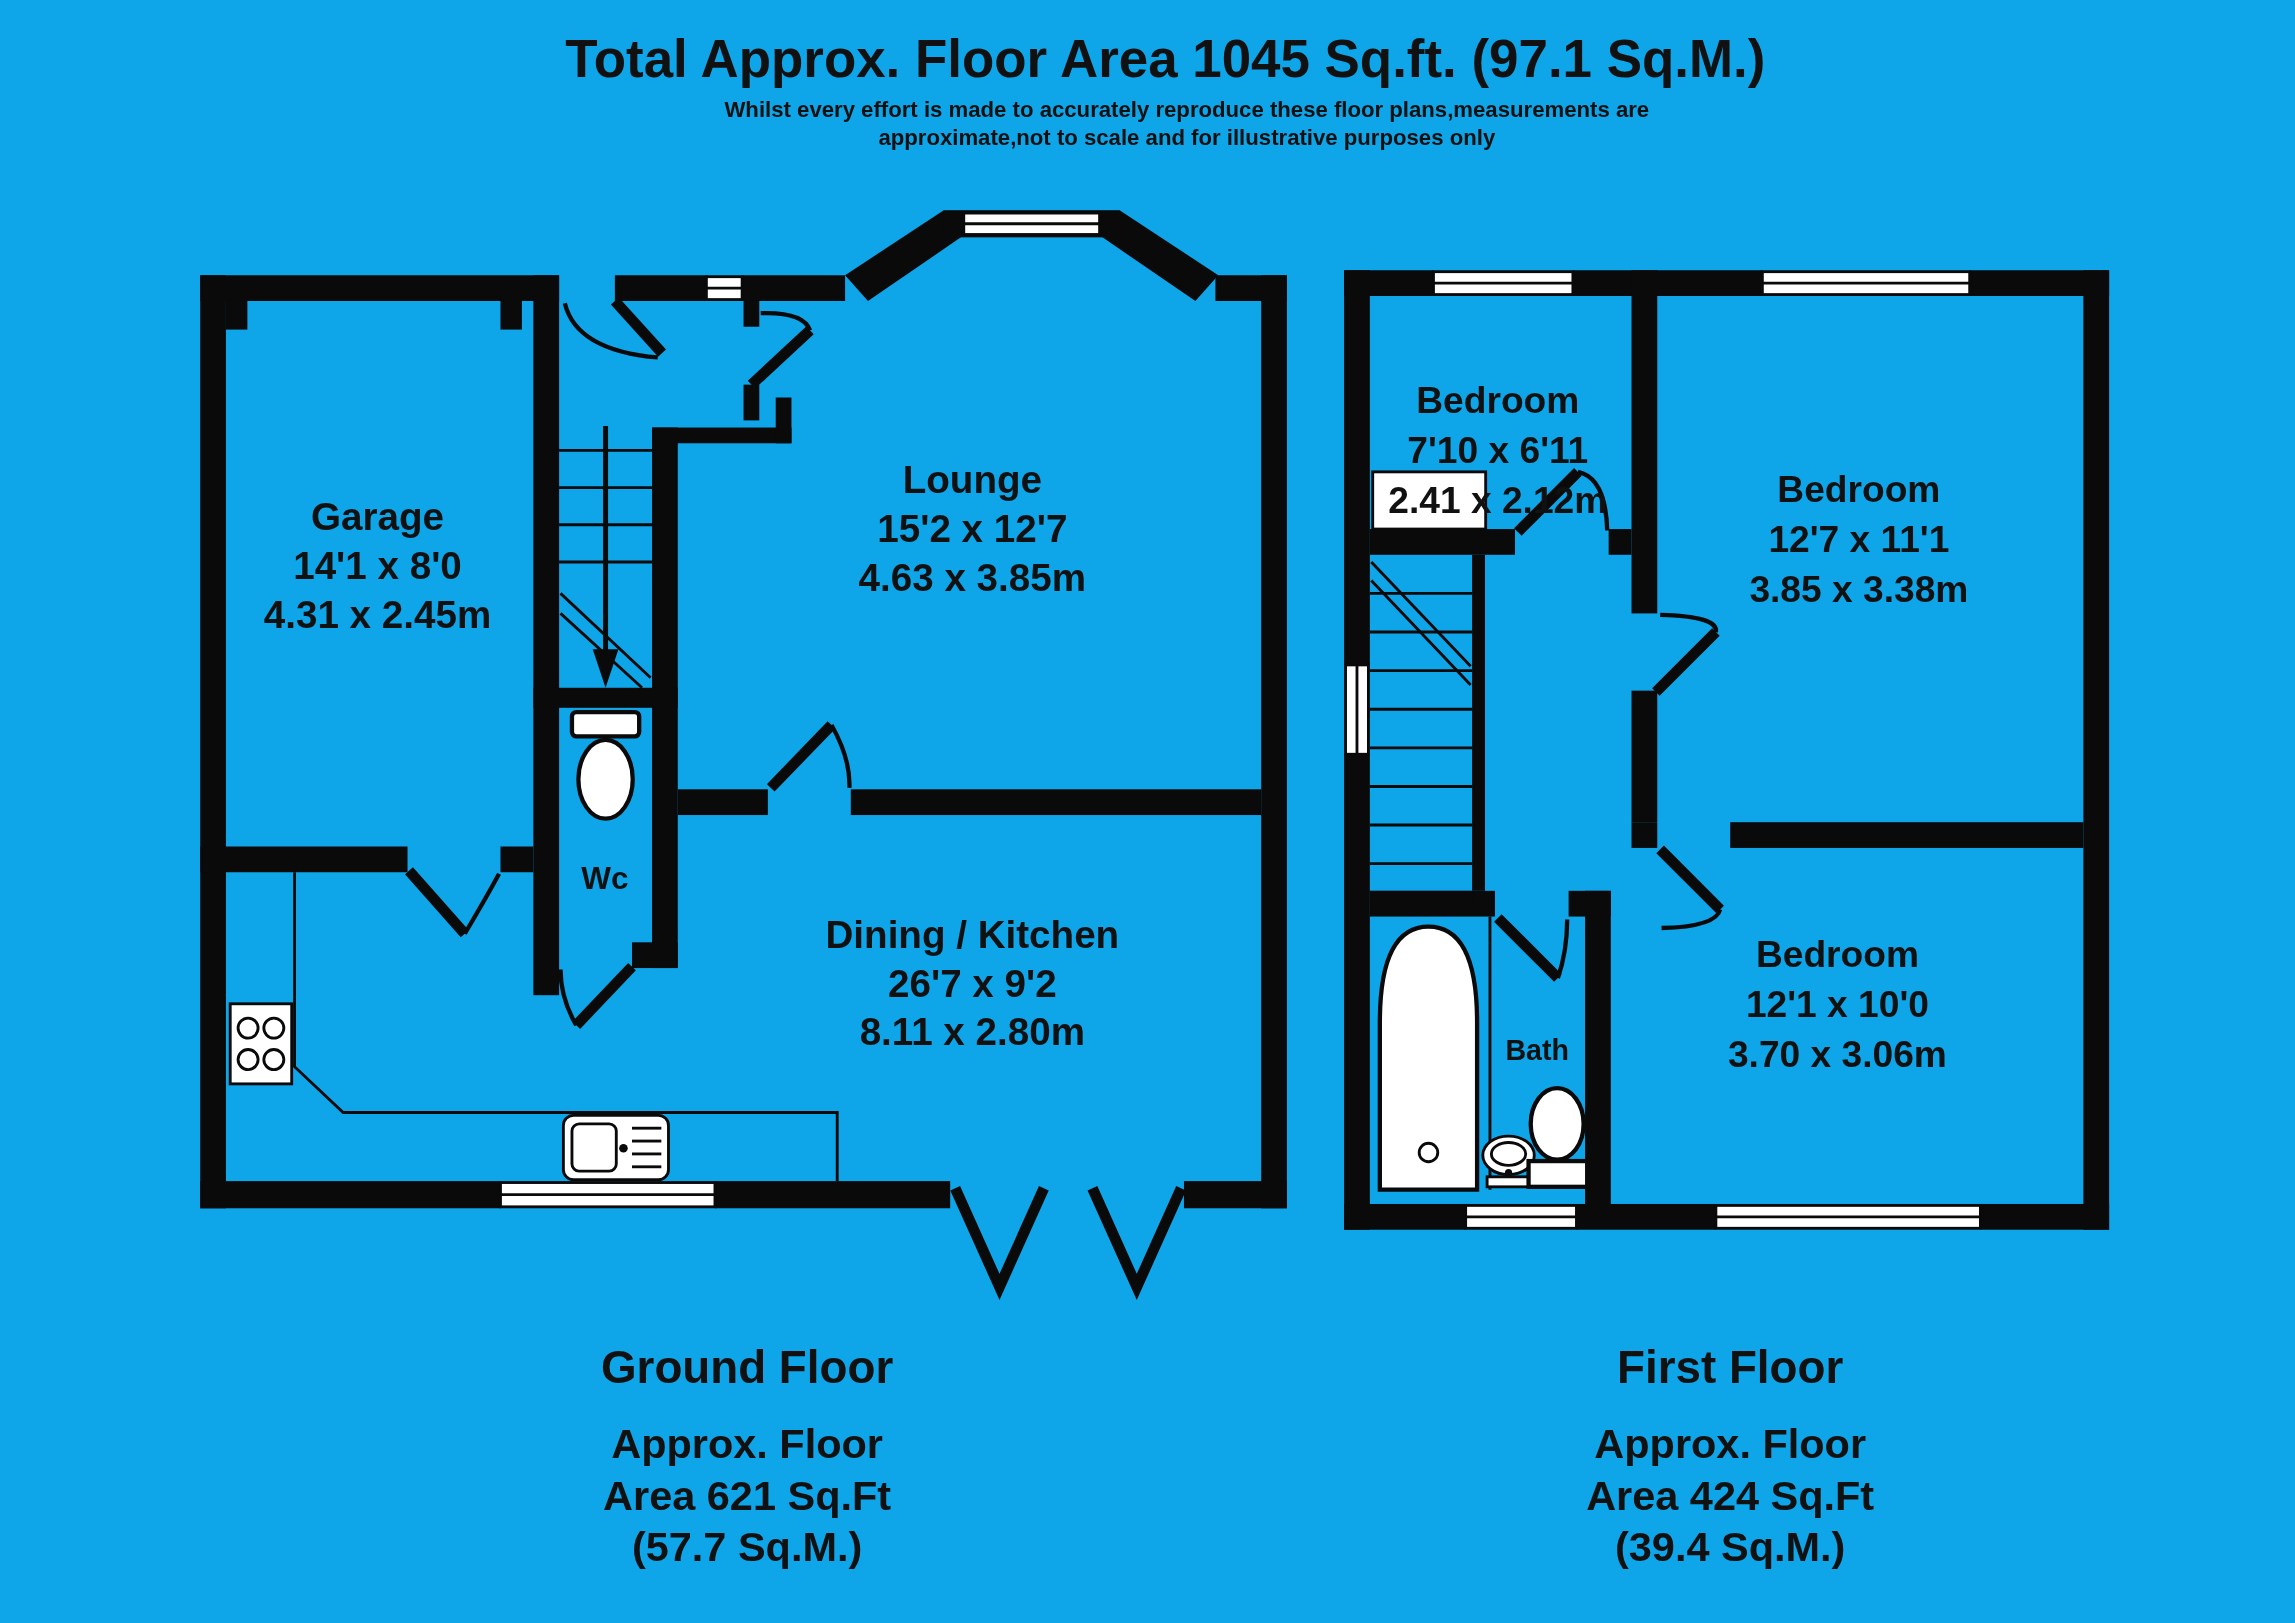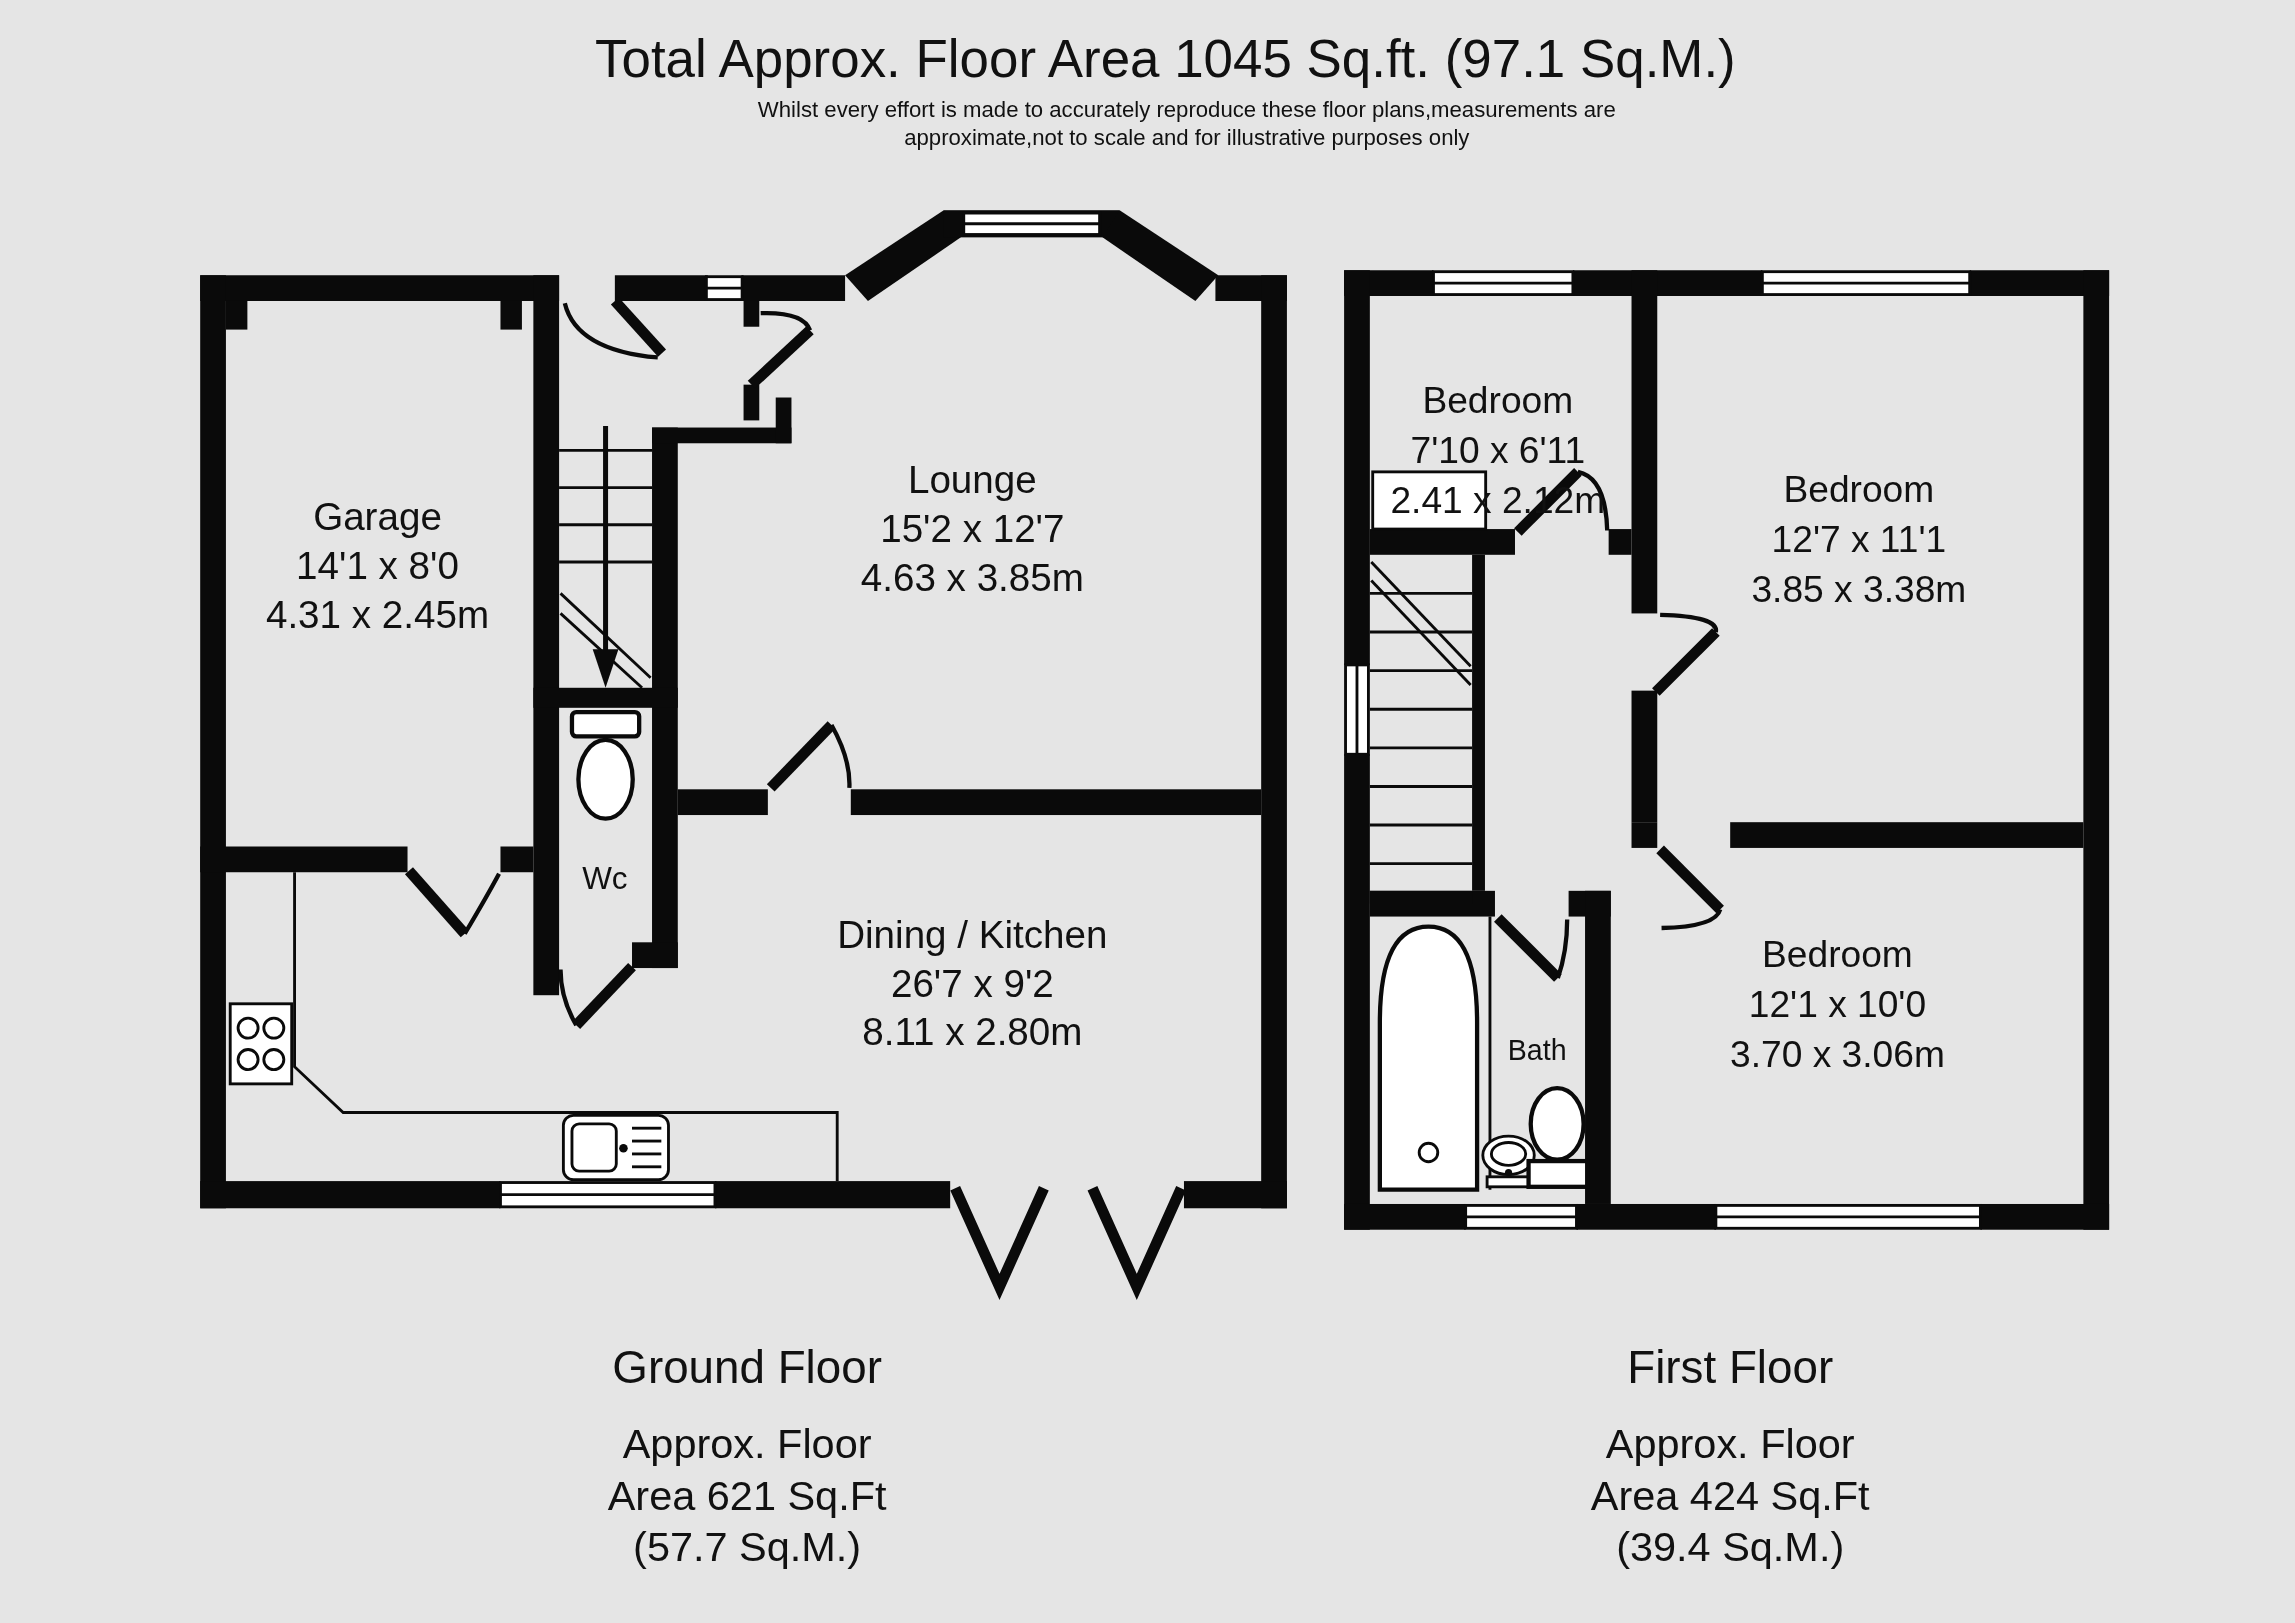--- a/index.html
+++ b/index.html
@@ -1,16 +1,16 @@
 <!DOCTYPE html>
 <html style="font-size:11.4px"><head>
 <meta charset="utf-8">
 <style>
   html,body{margin:0;padding:0;background:#ffffff;}
-  .page{width:100%;max-width:2295px;margin:0 auto;background:#e5e5e5;}
+  .page{width:100%;max-width:2295px;margin:0 auto;background:#0ea5e9;font-weight:bold;}
   svg{display:block;width:100%;height:auto;}
   .wall{fill:#0a0a0a;stroke:none;}
   .thin{fill:none;stroke:#0a0a0a;stroke-width:4;}
   .fixture{fill:#ffffff;stroke:#0a0a0a;stroke-width:6;}
   .fixture-thin{fill:#ffffff;stroke:#0a0a0a;stroke-width:4;}
   .win{fill:#ffffff;stroke:#0a0a0a;stroke-width:4;}
   .winline{stroke:#0a0a0a;stroke-width:4;}
   .leaf{stroke:#0a0a0a;stroke-width:15;fill:none;}
   .arc{stroke:#0a0a0a;stroke-width:6;fill:none;}
   .tread{stroke:#0a0a0a;stroke-width:4;}

